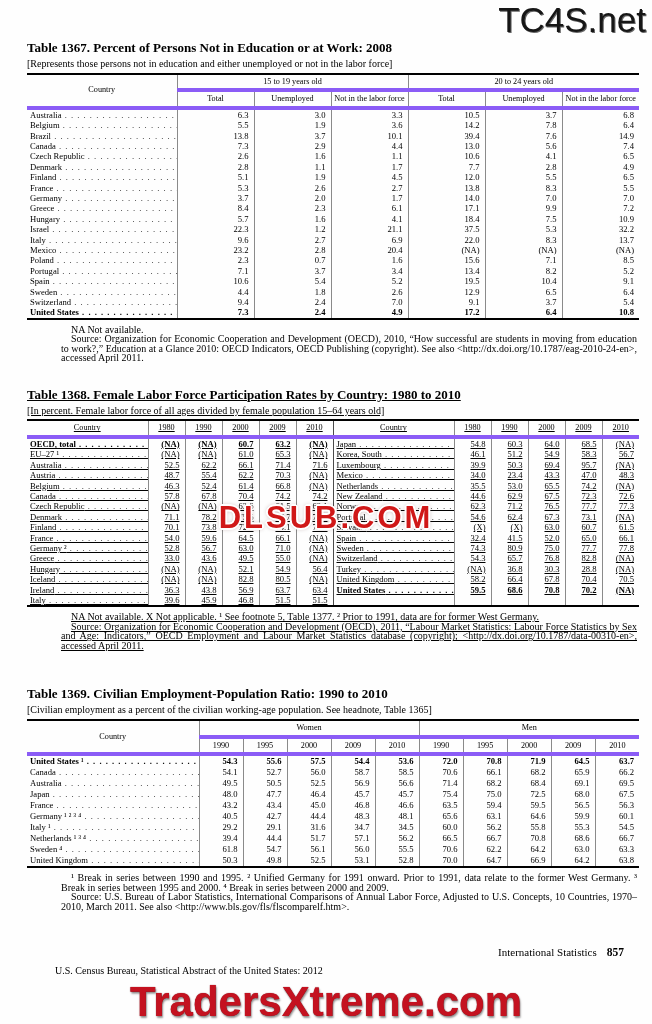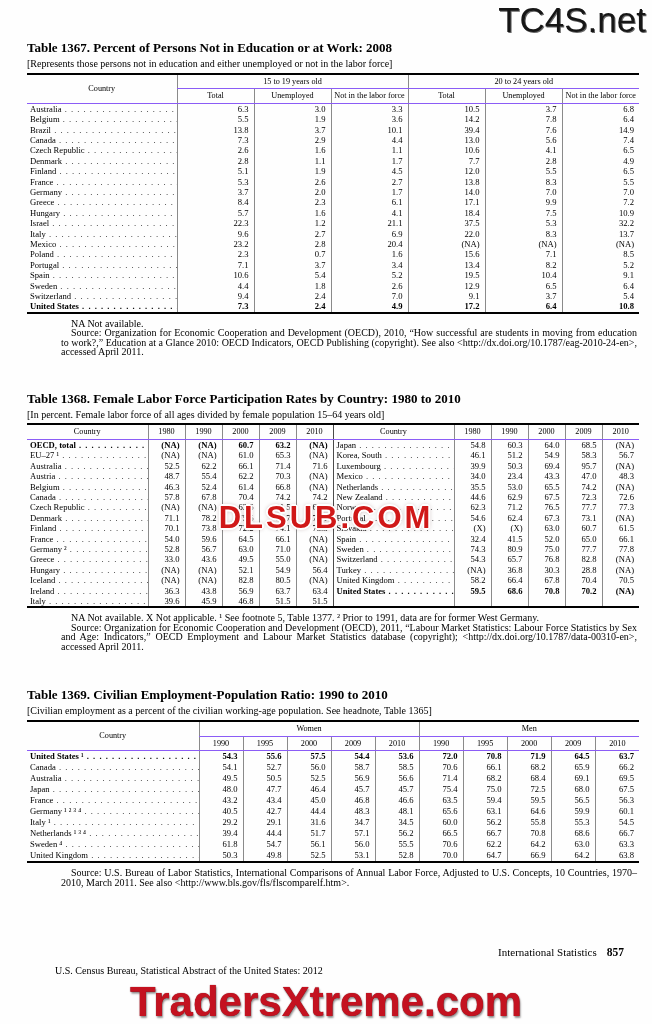--- a/index.html
+++ b/index.html
@@ -8,36 +8,36 @@
   .page{position:absolute;inset:0;background:#fefefe;}
   .content{padding:40px 20px 0 27px;width:612px;}
 
   .t-title{font-family:"Liberation Serif",serif;font-weight:bold;font-size:13px;margin:0 0 3px 0;}
   .headnote{font-size:10px;margin:0 0 4px 0;line-height:9.5px;}
 
   table.dtab{width:612px;border-collapse:collapse;table-layout:fixed;
              border-top:2px solid #000;border-bottom:2px solid #000;
              font-family:"Liberation Serif",serif;}
   .dtab th{font-size:8.2px;font-weight:normal;text-align:center;vertical-align:middle;
-           line-height:9.6px;padding:2px 1px;border-bottom:1px solid #8b5cf6;
+           line-height:9.6px;padding:2px 1px;border-bottom:4px solid #8b5cf6;
            border-left:1px solid #8a8a8a;}
   .dtab td{font-size:8.6px;line-height:10.4px;padding:0 5px 0 2px;text-align:right;
            border-left:1px solid #8a8a8a;overflow:hidden;white-space:nowrap;}
   .dtab .country,.dtab .country-h{border-left:none;}
   .dtab td.country{text-align:left;padding:0 0 0 3px;}
   .dtab th.country-h{text-align:center;}
   .leader{letter-spacing:1px;}
   .hdiv{border-left:1px solid #4a4a4a !important;}
   tr.bold td,.b{font-weight:bold;}
   #t1369 td{line-height:11px;}
 
   .notes{margin:5px 2px 0 34px;font-size:10px;line-height:9.5px;}
   .notes p{margin:0;text-indent:10px;text-align:justify;}
 
-  .sec-1368{margin-top:34px;}
+  .sec-1368{margin-top:24px;text-decoration:underline;}
   .sec-1369{margin-top:36px;}
 
   .footer-right{position:absolute;right:28px;top:946px;font-size:11px;margin-left:15px;}
   .footer-right .pageno{font-weight:bold;font-size:11.5px;padding-left:10px;}
   .footer-left{position:absolute;left:55px;top:965px;font-size:10px;}
 
   .wm-top{position:absolute;top:0px;right:6px;font-family:"Liberation Sans",sans-serif;
           font-weight:400;font-size:35px;letter-spacing:0px;color:#161616;
           text-shadow:1px 1px 0 #666;}
   .wm-mid{position:absolute;top:500px;left:50%;transform:translateX(-50%);
@@ -704,20 +704,21 @@
               <td class="val">52.8</td>
               <td class="val">70.0</td>
               <td class="val">64.7</td>
               <td class="val">66.9</td>
               <td class="val">64.2</td>
               <td class="val">63.8</td>
             </tr>
           </tbody>
       </table>
       <div class="notes">
+        <p>¹ Break in series between 1990 and 1995. ² Unified Germany for 1991 onward. Prior to 1991, data relate to the former West Germany. ³ Break in series between 1995 and 2000. ⁴ Break in series between 2000 and 2009.</p>
         <p>Source: U.S. Bureau of Labor Statistics, International Comparisons of Annual Labor Force, Adjusted to U.S. Concepts, 10 Countries, 1970–2010, March 2011. See also &lt;http://www.bls.gov/fls/flscomparelf.htm&gt;.</p>
       </div>
     </section>
   </div>
 
   <div class="footer-right">
     <span>International Statistics</span><span class="pageno">857</span>
   </div>
   <div class="footer-left">U.S. Census Bureau, Statistical Abstract of the United States: 2012</div>
 

